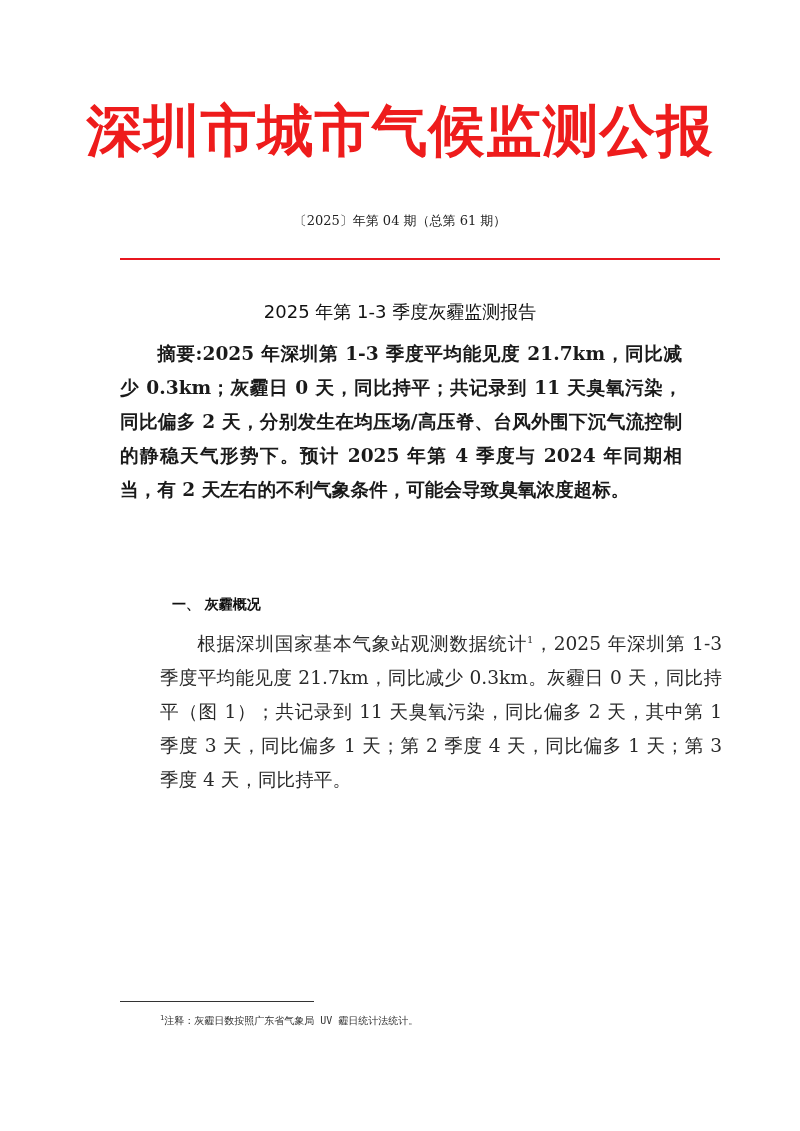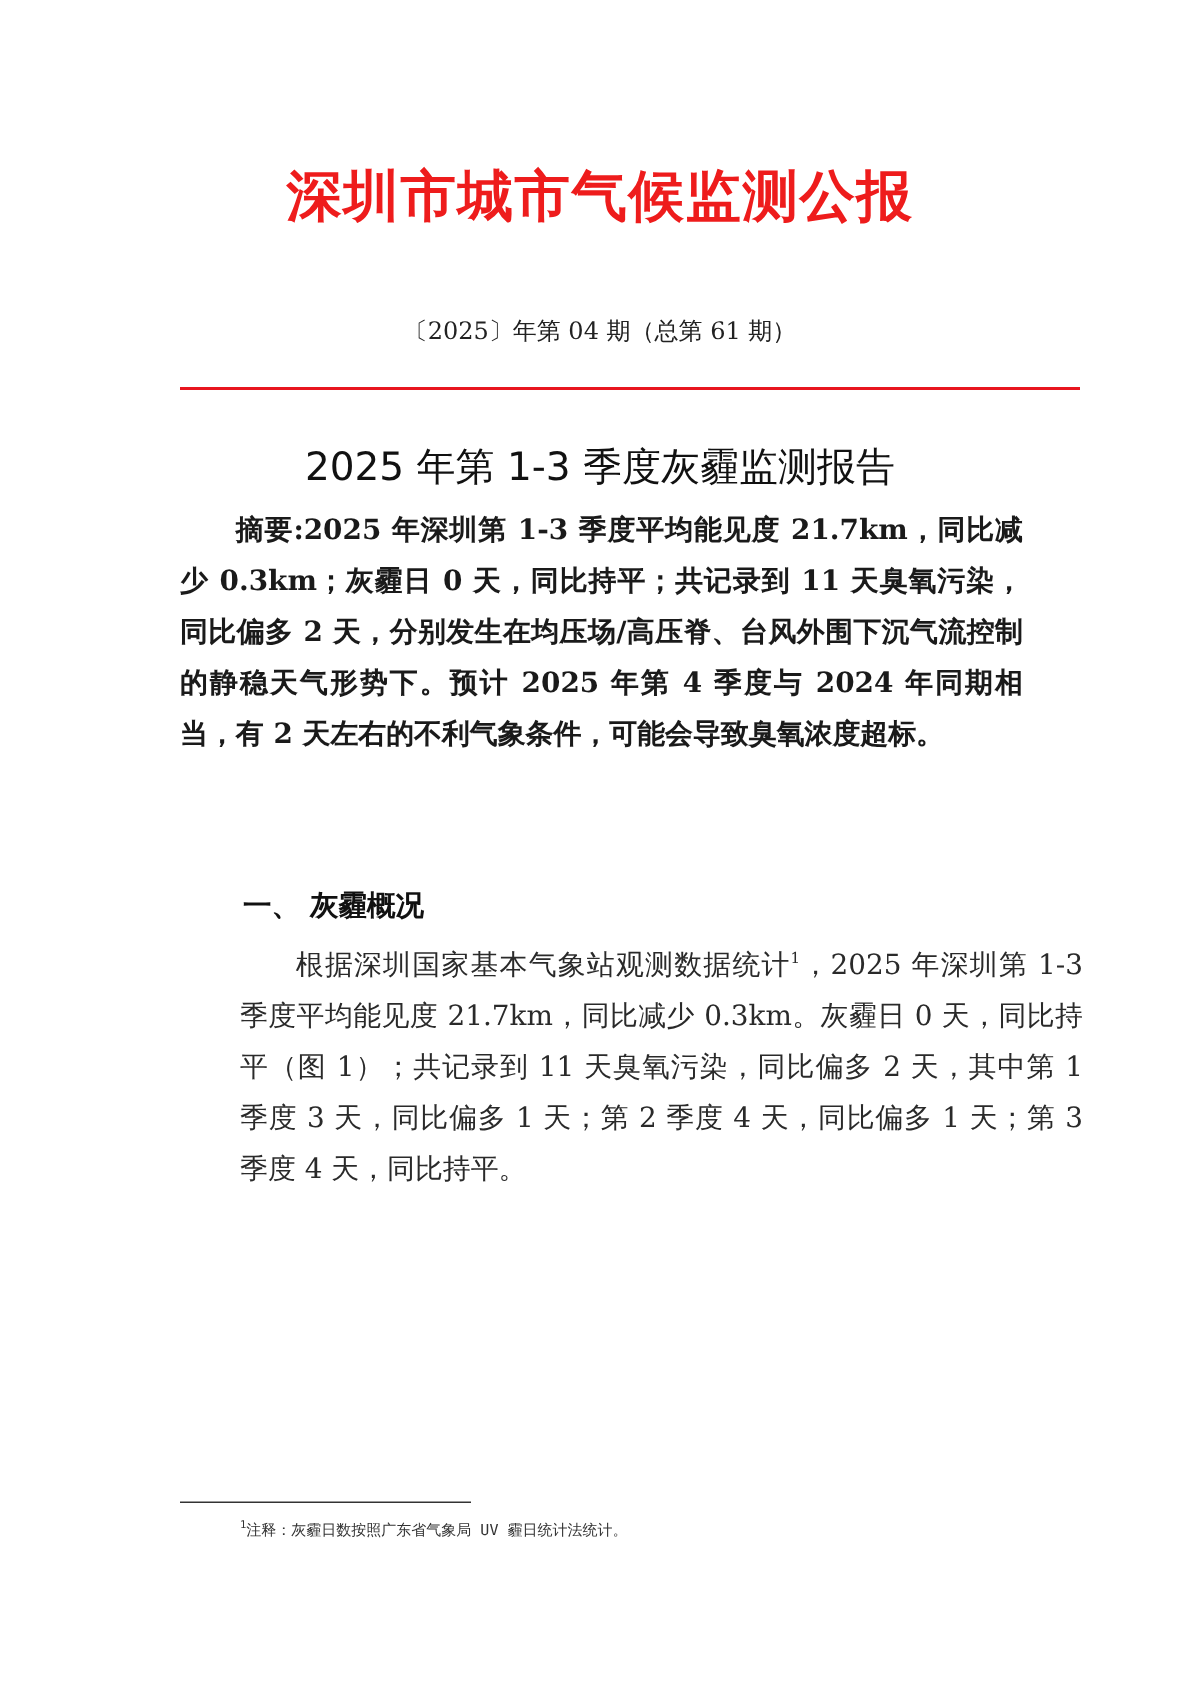--- a/index.html
+++ b/index.html
@@ -1,33 +1,33 @@
 <!DOCTYPE html>
 <html><head>
   <meta charset="utf-8">
   <style>
     html, body { margin: 0; padding: 0; background: #ffffff; }
     body { width: 800px; height: 1131px; position: relative; overflow: hidden;
            font-family: "DejaVu Serif", "Liberation Serif", serif; color: #1a1a1a; }
     .masthead { position: absolute; left: 0; top: 92px; width: 800px; text-align: center;
-                font-size: 37px; font-weight: bold; color: #ee1c1c; letter-spacing: 1px;
+                font-size: 56px; font-weight: bold; color: #ee1c1c; letter-spacing: 1px;
                 line-height: 76px; font-family: "DejaVu Serif", serif; }
     .issue { position: absolute; left: 0; top: 207px; width: 800px; text-align: center;
-             font-size: 16px; line-height: 28px; color: #222; }
+             font-size: 13px; line-height: 28px; color: #222; }
     .rule { position: absolute; left: 120px; top: 258px; width: 600px; height: 0;
             border-top: 2px solid #e8161f; }
     .title { position: absolute; left: 0; top: 294px; width: 800px; text-align: center;
              font-family: "DejaVu Sans", "Liberation Sans", sans-serif;
-             font-size: 26px; line-height: 36px; color: #111; }
+             font-size: 18px; line-height: 36px; color: #111; }
     .para { position: absolute; left: 120px; width: 562px; font-size: 18.6px;
             line-height: 34px; text-align: justify; text-indent: 2em; margin: 0; }
     .abstract { top: 337px; font-weight: bold; }
     .abstract .label { font-family: "DejaVu Serif", serif; }
-    .section { position: absolute; left: 162px; top: 589px; font-family: "DejaVu Sans", sans-serif;
-               font-size: 19px; font-weight: bold; line-height: 30px; color: #111; }
+    .section { position: absolute; left: 172px; top: 589px; font-family: "DejaVu Sans", sans-serif;
+               font-size: 14px; font-weight: bold; line-height: 30px; color: #111; }
     .body1 { top: 627px; color: #2a2a2a; margin-left: 40px; }
     sup { font-size: 10px; vertical-align: super; line-height: 0; }
     .fn-rule { position: absolute; left: 120px; top: 1001px; width: 194px; height: 0;
                border-top: 1px solid #333; }
     .footnote { position: absolute; left: 120px; top: 1013px; font-size: 10px;
                 line-height: 16px; color: #333; font-family: "DejaVu Sans Mono", monospace; margin-left: 40px; }
     .footnote sup { font-size: 7px; }
   </style>
 </head>
 <body>

